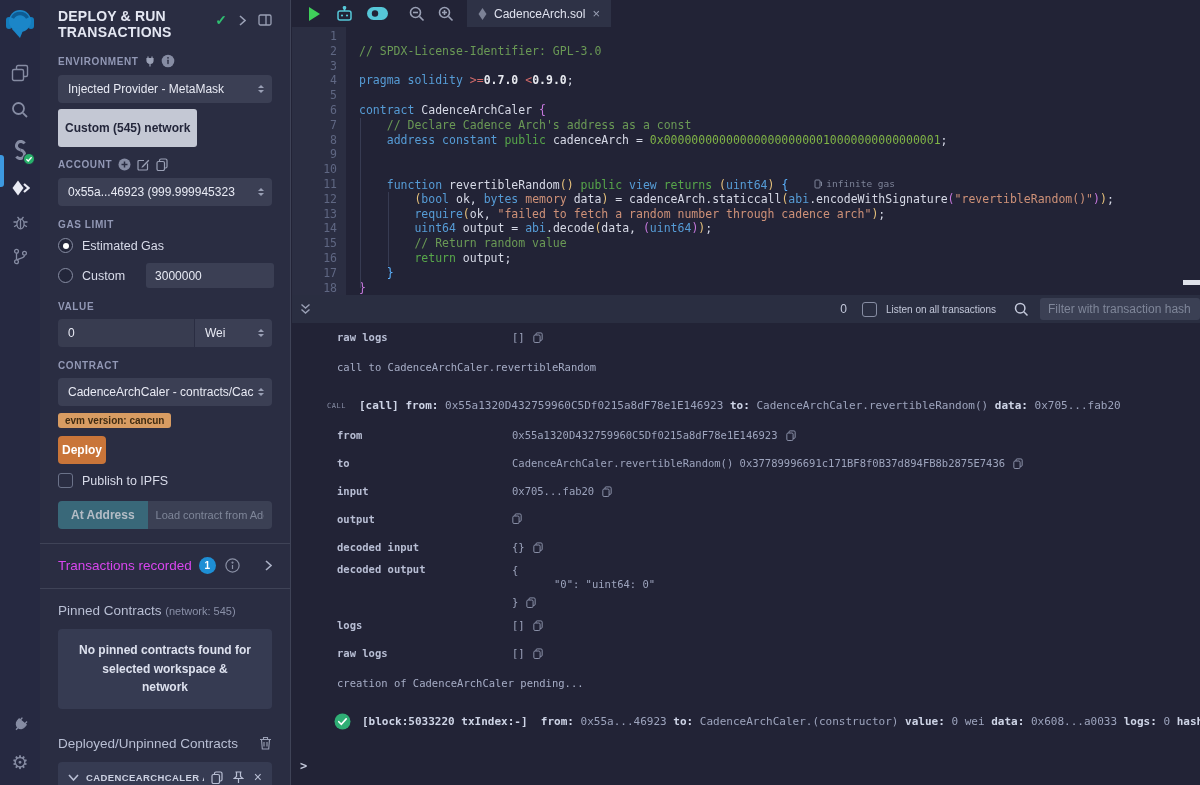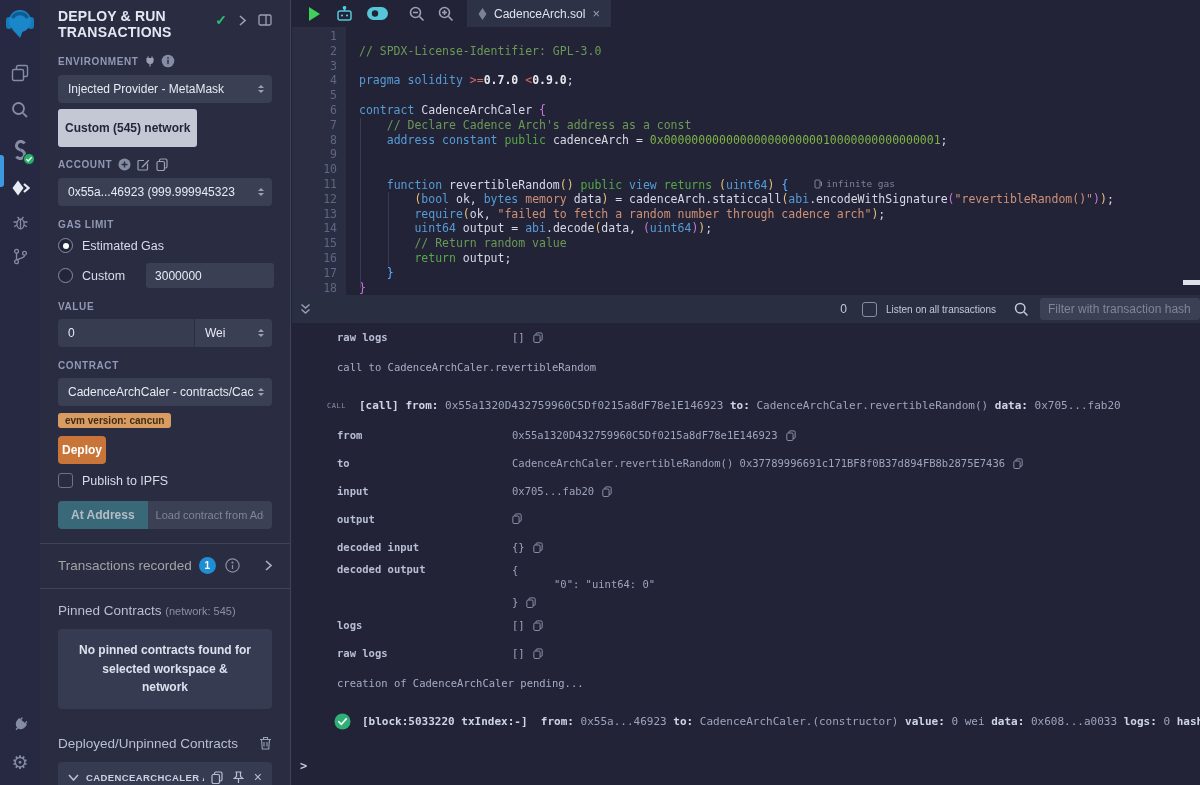--- a/index.html
+++ b/index.html
@@ -51,21 +51,21 @@
   .chk { width:15px; height:15px; border:1px solid #6b7289; border-radius:3px; background:#2a2d42; flex:none; }
   .pub-row { gap:9px; font-size:12.5px; color:#d9dcea; margin-top:9px; }
   .ataddr-row { margin-top:13px; display:flex; }
   .btn-ataddr { background:#3c7383; color:#cdd6dd; opacity:.85; font-size:12px; font-weight:bold;
     border:none; border-radius:4px 0 0 4px; padding:0 13px; height:28px; }
   .ataddr-input { flex:1; min-width:0; height:28px; background:#3b4054; border:none; border-radius:0 4px 4px 0;
     font-size:11px; color:#e8eaf4; padding:0 8px; }
   .ataddr-input::placeholder, .filter-input::placeholder { color:#7f8699; }
   .divider { height:1px; background:#3f4357; margin:14px -18px 0 -18px; }
   .trans-row { margin-top:13px; display:flex; align-items:center; }
-  .trans-label { font-size:13.5px; color:#a3a3a3; }
+  .trans-label { font-size:13.5px; color:#d946ef; }
   .count-badge { width:17px; height:17px; border-radius:50%; background:#1e8fd5; color:#fff; font-size:10px;
     font-weight:bold; display:inline-flex; align-items:center; justify-content:center; margin-left:7px; }
   .info-i { margin-left:9px; }
   .sec-title { font-size:13.5px; color:#b9bfd4; margin-top:14px; }
   .sec-title small { font-size:11px; color:#8a90a8; }
   .empty-box { background:#363b52; border-radius:4px; margin-top:11px; padding:12px 20px; text-align:center;
     font-size:12px; font-weight:bold; color:#dde1ee; line-height:1.55; }
   .deployed-head { display:flex; align-items:center; justify-content:space-between; margin-top:27px; }
   .card { background:#363b52; border-radius:4px; margin-top:11px; padding:9px 10px; height:132px; }
   .card-head { display:flex; align-items:center; gap:7px; }

